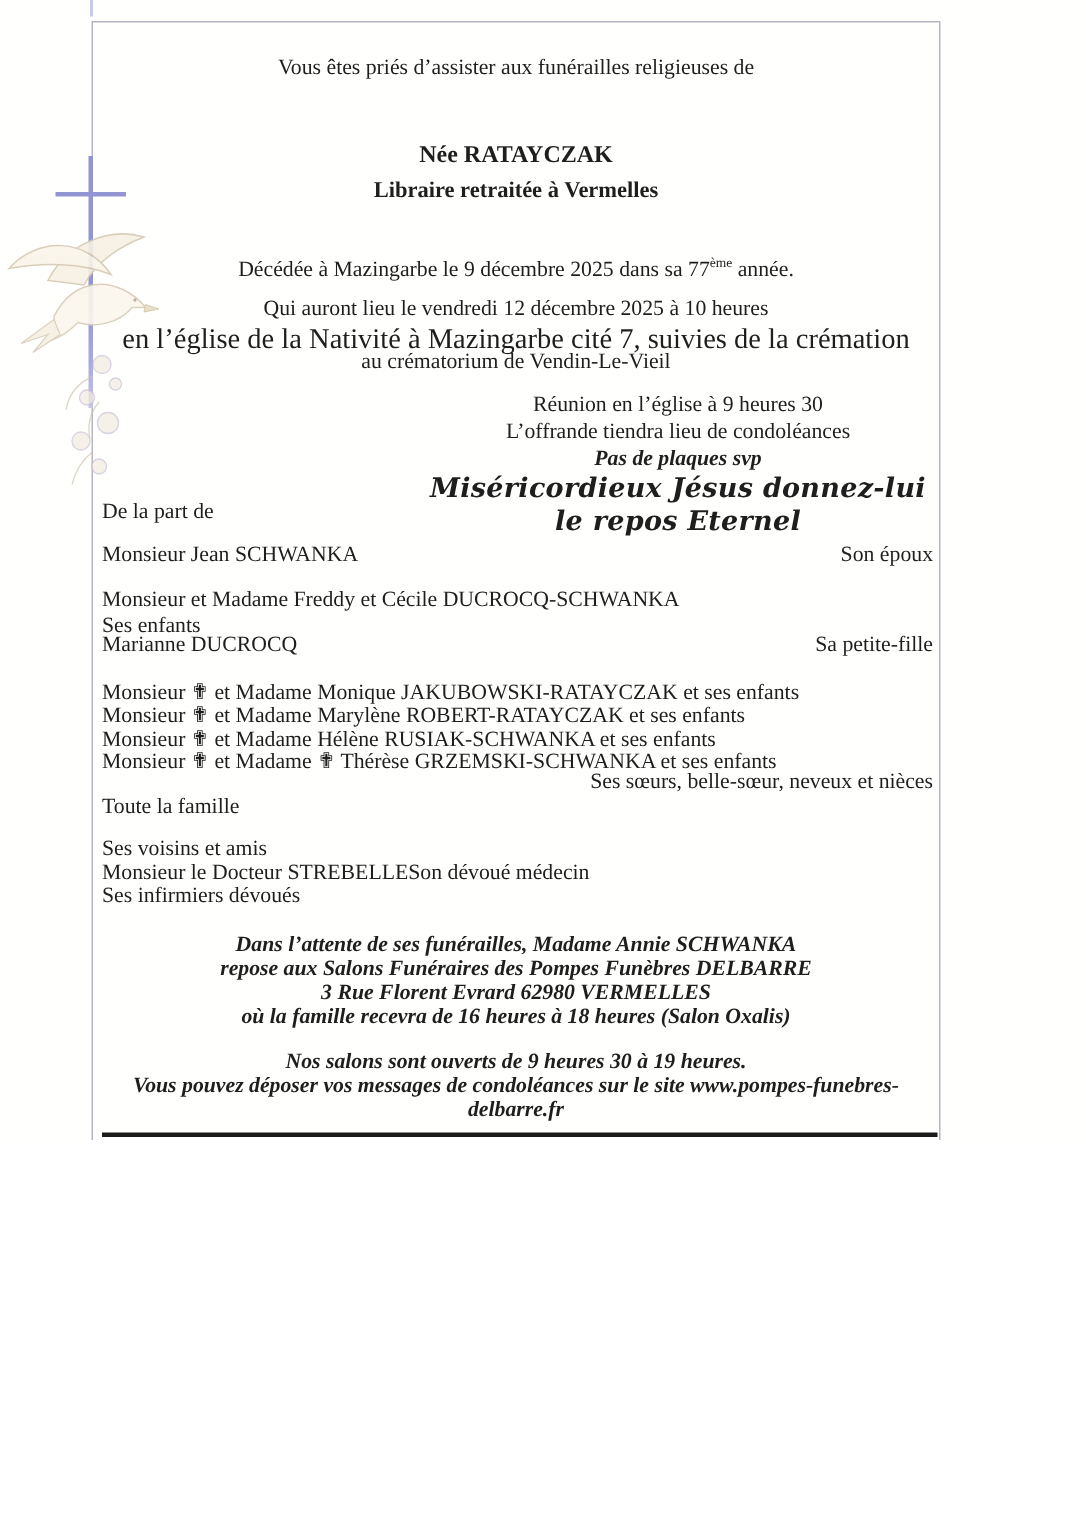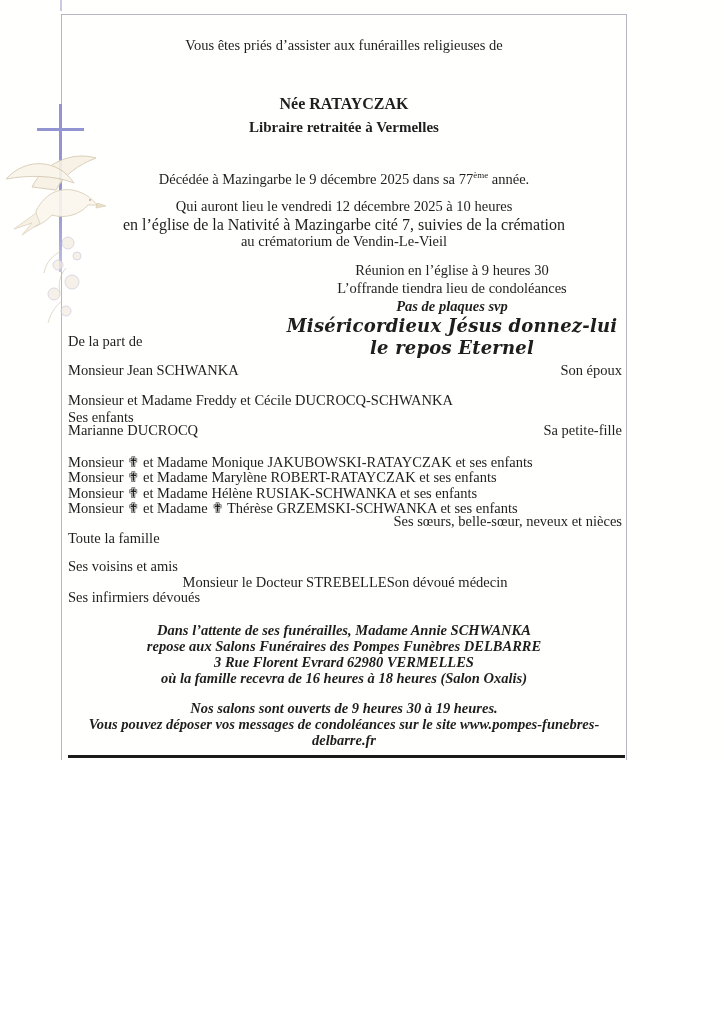--- a/index.html
+++ b/index.html
@@ -17,38 +17,38 @@
   .nowrap{white-space:nowrap;}
   .fw{left:61px;width:566px;}            
   .intro{top:37px;font-size:14.5px;}
   .title{top:66px;font-size:24px;font-weight:bold;letter-spacing:.3px;}
   .maiden{top:95px;font-size:16px;font-weight:bold;}
   .sub1{top:119px;font-size:15px;font-weight:bold;}
   .sub2{top:137px;font-size:15px;font-weight:bold;}
   .deceased{top:170px;font-size:14.5px;}
   .deceased sup{font-size:9px;}
   .cer1{top:198px;font-size:14.5px;}
-  .cer2{top:216px;font-size:16px;}
+  .cer2{top:216px;font-size:19px;}
   .cer3{top:233px;font-size:14.5px;}
   .rightblock{top:261px;left:276px;width:352px;font-size:14.5px;line-height:18px;}
   .bold{font-weight:normal;}
   .bolditalic{font-weight:bold;font-style:italic;}
   .prayer{
     font-size:18px;font-style:italic;font-weight:600;
     font-family:"DejaVu Serif","Liberation Serif",serif;
     letter-spacing:.2px;line-height:22px;
   }
   .delapart{top:333px;left:68px;font-size:14.5px;}
   .row{left:68px;width:554px;display:flex;justify-content:space-between;font-size:14.5px;}
   .row1{top:362px;} .row2{top:392px;flex-direction:column;} .row3{top:422px;}
   .sisters{top:455px;left:68px;font-size:14.5px;line-height:15.4px;}
   .sistersrel{top:513px;left:68px;width:554px;text-align:right;font-size:14.5px;}
   .toutefam{top:530px;left:68px;font-size:14.5px;}
   .friends{top:559px;left:68px;width:554px;font-size:14.5px;line-height:15.6px;}
-  .docline{display:flex;justify-content:center;font-family:Liberation Serif, serif;}
+  .docline{display:flex;justify-content:flex-start;font-family:Liberation Serif, serif;}
   .fhome{top:622px;font-size:14.5px;font-weight:bold;font-style:italic;line-height:16px;}
   .fhours{top:700px;font-size:14.5px;font-weight:bold;font-style:italic;line-height:16px;}
   .rule{top:755px;left:68px;width:557px;height:2.5px;background:#1b1b1b;}
   .footer-main{top:769px;left:170px;font-size:10px;}
   .footer-ipns{top:769px;left:517px;font-size:13.5px;}
   
   .cross-stub{left:60px;top:0;width:2px;height:11px;background:#c9cae2;}
   .cross-v{left:59px;top:104px;width:3px;height:168px;
     background:linear-gradient(to bottom,#9395d3 0%,#9395d3 55%,#a6a7dd 80%,#c3c4e6 100%);}
   .cross-h{left:37px;top:128px;width:47px;height:3px;background:#9395d3;}

